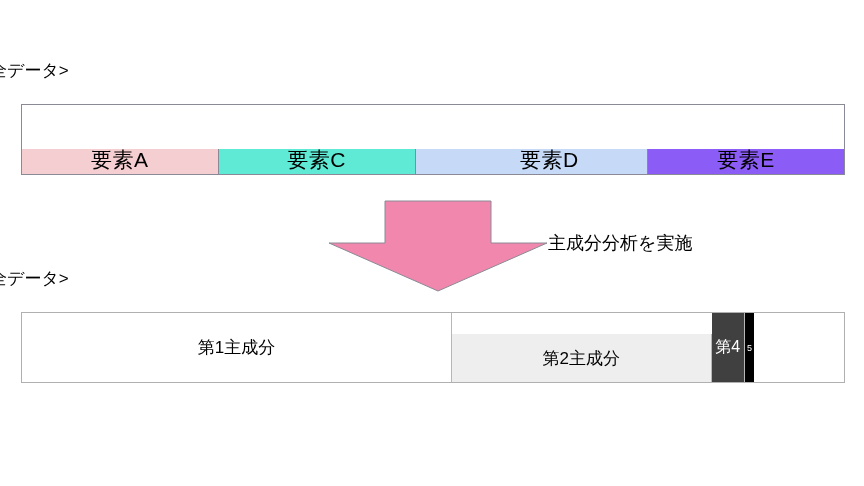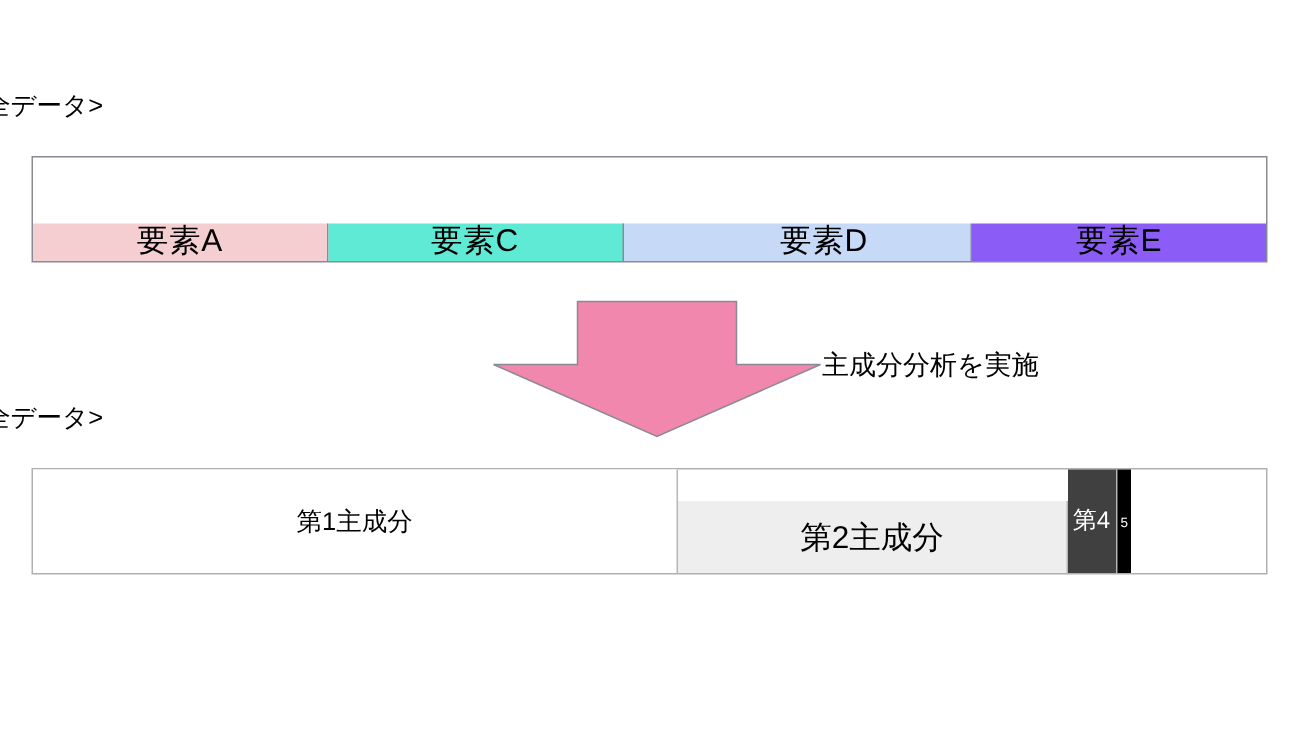--- a/index.html
+++ b/index.html
@@ -74,21 +74,21 @@
     display: flex;
     align-items: center;
     justify-content: center;
     overflow: hidden;
     white-space: nowrap;
     color: #000;
   }
   #bar-transformed .seg:last-child { border-right: none; }
 
   .pc1 { width: 52.3%; font-size: 17px; }
-  .pc2 { width: 31.6%; font-size: 21px; margin-top: 21px; }
+  .pc2 { width: 31.6%; font-size: 17px; margin-top: 21px; }
   .pc3 { width: 10.9%; font-size: 12px; }
   .pc4 { width: 4.0%;  font-size: 16px; }
   .pc5 { width: 1.2%;  font-size: 9px; }
 
   
   #arrow-block {
     position: absolute;
     left: 327px;
     top: 199px;
     width: 222px;

